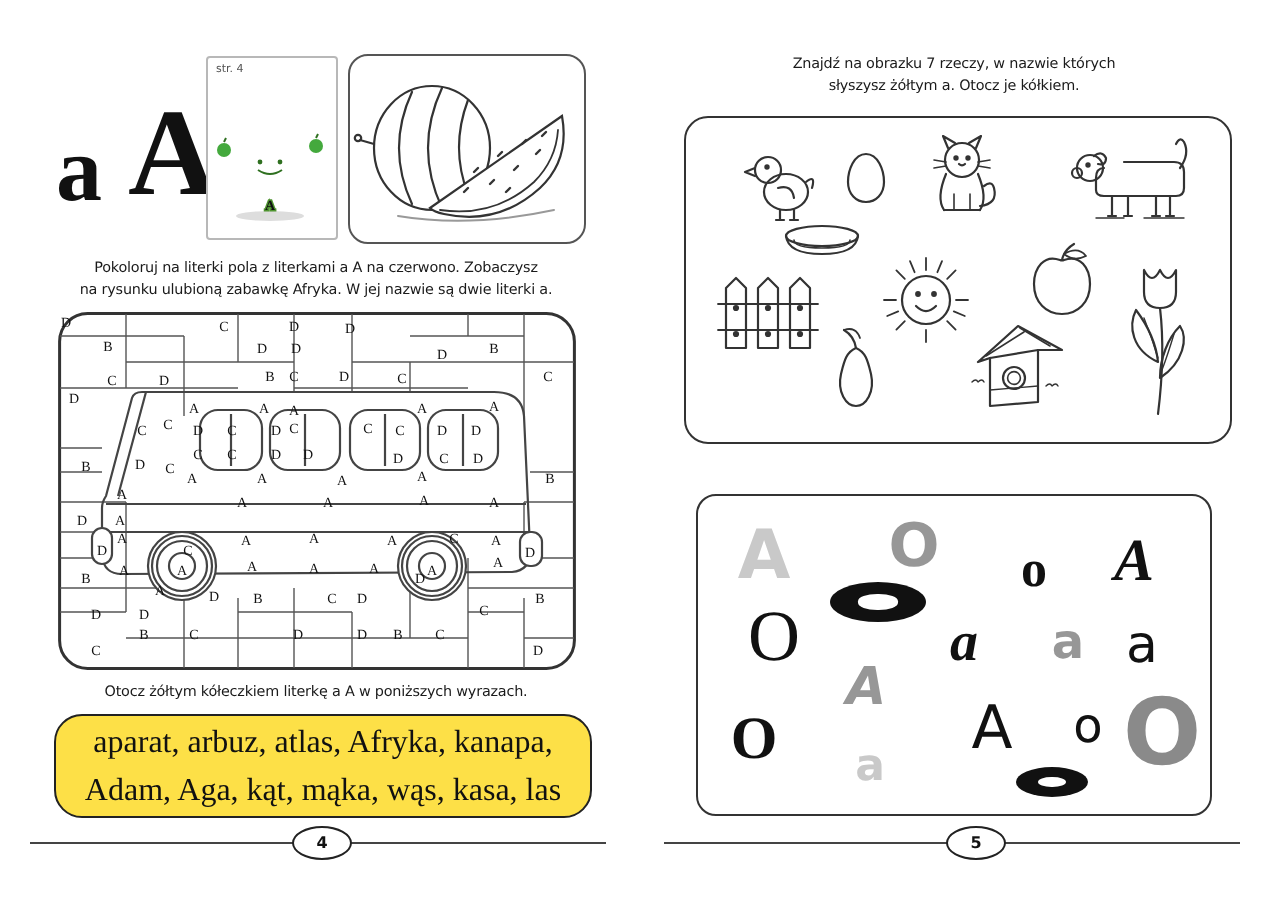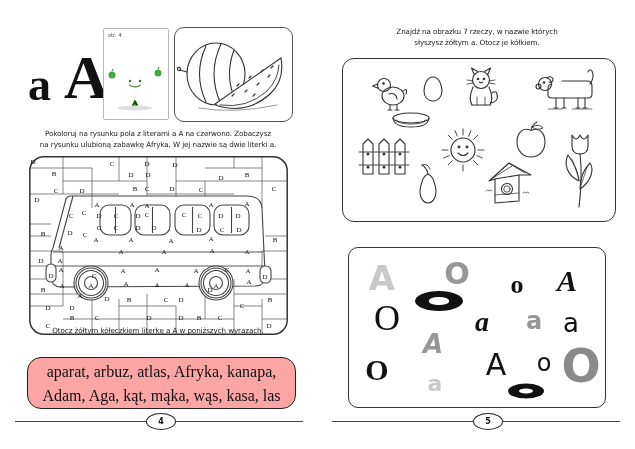--- a/index.html
+++ b/index.html
@@ -13,29 +13,29 @@
   .big-letter{position:absolute;font-family:"Liberation Serif",serif;font-weight:bold;color:#111;line-height:1;}
   #big-a-lower{left:28px;top:62px;font-size:46px;}
   #big-a-upper{left:64px;top:46px;font-size:62px;}
 
   .letter-card{left:103px;top:28px;width:64px;height:90px;background:#fff;
                border:1.5px solid #b8b8b8;border-radius:2px;}
   .melon-box{left:174px;top:27px;width:117px;height:93px;border:1.5px solid #555;border-radius:10px;background:#fff;}
 
   .instr{font-size:7.2px;font-weight:normal;letter-spacing:-0.1px;text-align:center;color:#1a1a1a;line-height:1.55;}
   #task1-left{left:8px;top:128px;width:300px;}
-  #task2-left{left:8px;top:325px;width:300px;}
+  #task2-left{left:8px;top:340px;width:300px;}
   #task1-right{left:20px;top:26px;width:280px;}
   #task2-right{left:8px;top:228px;width:302px;}
 
   .grid-wrap{left:29px;top:156px;width:259px;height:179px;}
   svg text{font-family:"Liberation Serif",serif;font-size:7px;fill:#111;text-anchor:middle;}
 
   .words-box{left:27px;top:357px;width:269px;height:52px;border:1.6px solid #222;border-radius:14px;
-             background:#fca5a5;font-family:"Liberation Serif",serif;font-size:16px;color:#111;
+             background:#fde047;font-family:"Liberation Serif",serif;font-size:16px;color:#111;
              text-align:center;line-height:1.5;padding-top:2px;box-sizing:border-box;}
 
   .page-line{height:0;border-top:1.2px solid #444;top:421px;}
   #page-line-left{left:15px;width:288px;}
   #page-line-right{left:15px;width:288px;}
   .page-oval{top:413px;width:28px;height:15px;border:1.2px solid #222;border-radius:50%;background:#fff;
              display:flex;align-items:center;justify-content:center;font-size:8px;font-weight:bold;color:#111;}
   #page-oval-left{left:146px;}
   #page-oval-right{left:156px;}
 
@@ -91,21 +91,21 @@
           <path d="M 82,57 l 2,-2"></path>
           <path d="M 93,49 l 2,-2"></path>
         <path d="M 57,68 l 2,-2"></path>
           <path d="M 96,40 l 2,-2"></path>
           <path d="M 78,68 l 2,-2"></path>
       </g>
     </svg>
   </div>
 
   <div class="abs instr" id="task1-left">
-    <div>Pokoloruj na rysunku pola z literami a A na czerwono. Zobaczysz</div>
+    <div>Pokoloruj na literki pola z literkami a A na czerwono. Zobaczysz</div>
     <div>na rysunku ulubioną zabawkę Afryka. W jej nazwie są dwie literki a.</div>
   </div>
 
   <div class="abs grid-wrap">
     <svg width="259" height="179" viewBox="0 0 259 179">
       <rect x="0.8" y="0.8" width="257.4" height="177.4" rx="14" fill="#fff" stroke="#333" stroke-width="1.5"></rect>
       <g stroke="#555" stroke-width="0.7">
         <path d="M34,1 V38 M34,95 V150 M63,12 V52 M63,138 V178 M90,1 V25 M90,143 V178 M118,1 V40 M118,138 V178
                  M147,1 V40 M147,150 V178 M176,25 V40 M176,138 V163 M205,1 V12 M205,123 V178 M233,1 V52 M233,95 V123 M233,143 V178"></path>
         <path d="M1,12 H63 M176,12 H233 M34,25 H118 M147,25 H258 M1,38 H90 M118,38 H205 M1,68 H22 M1,80 H22 M236,80 H258

